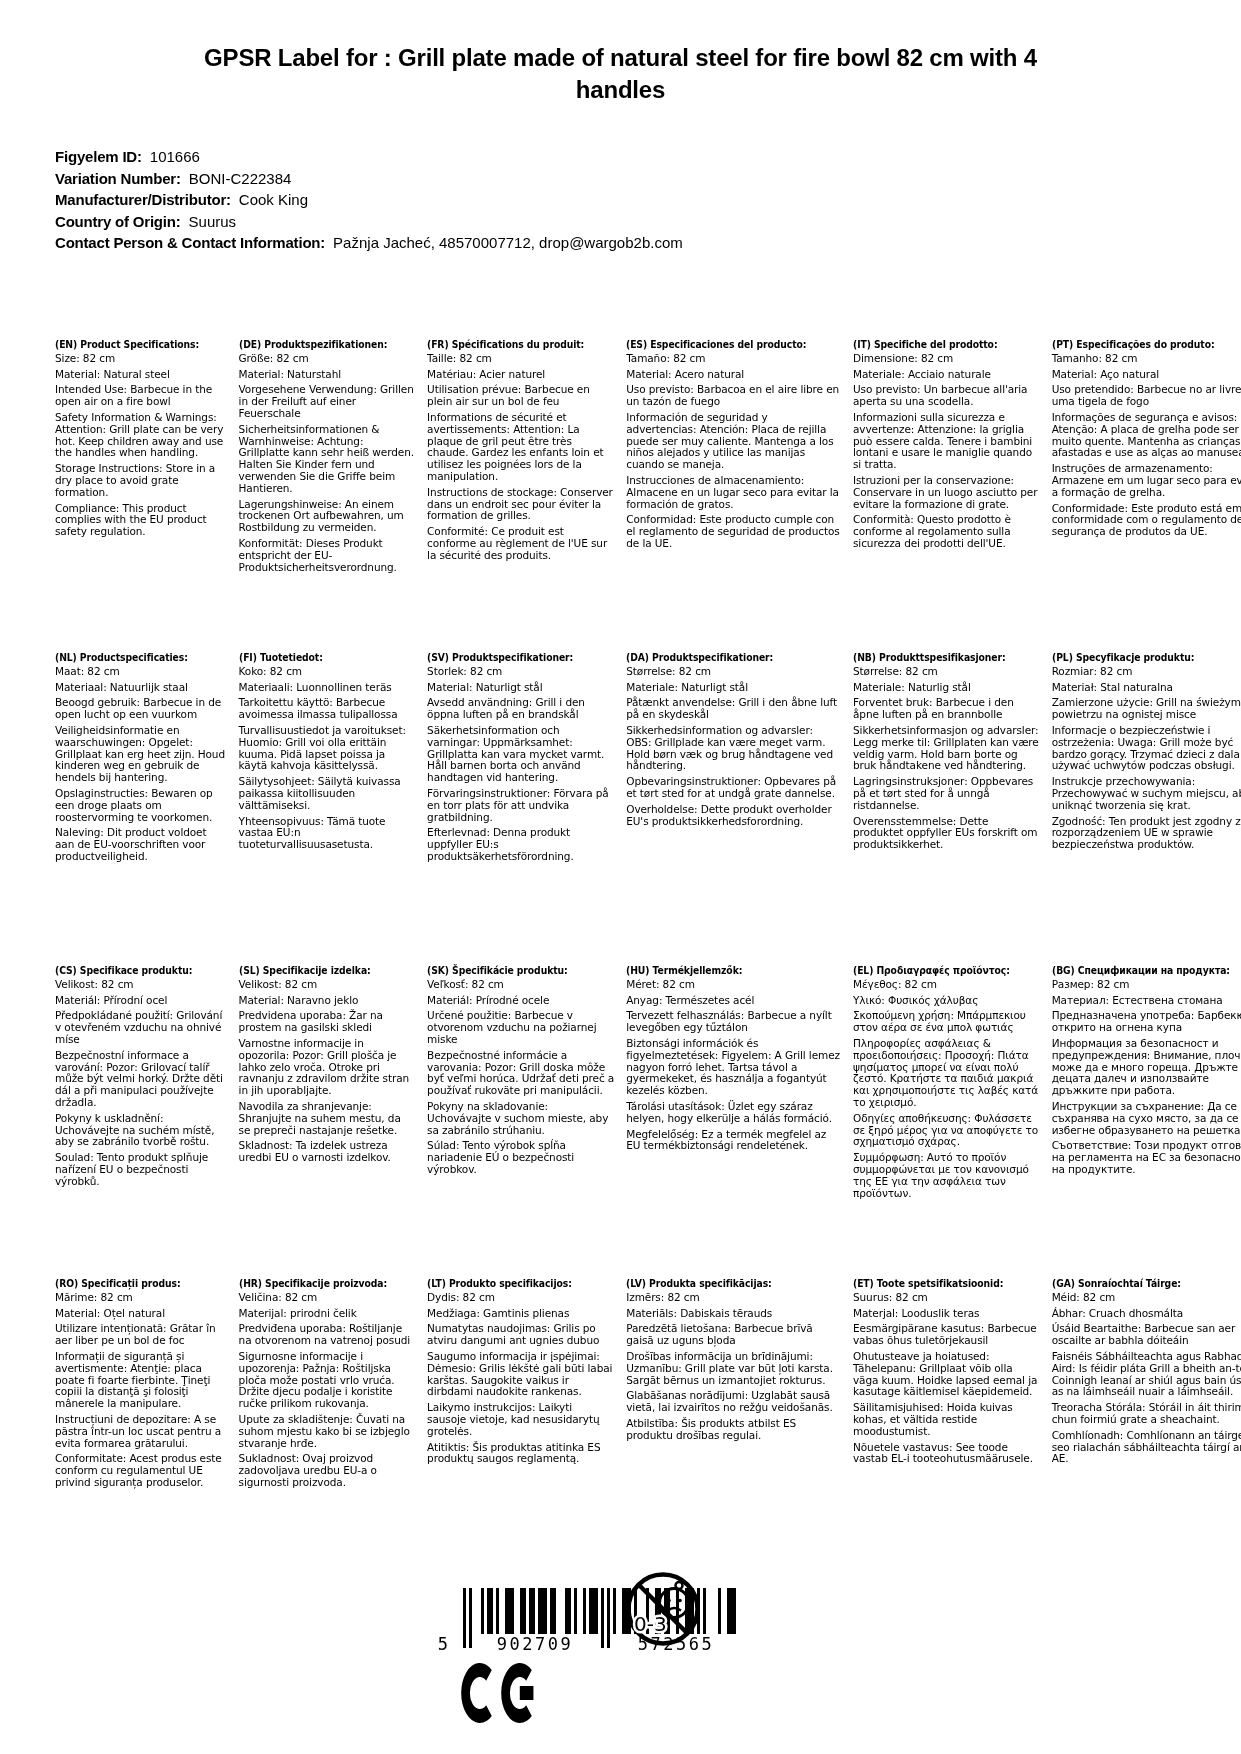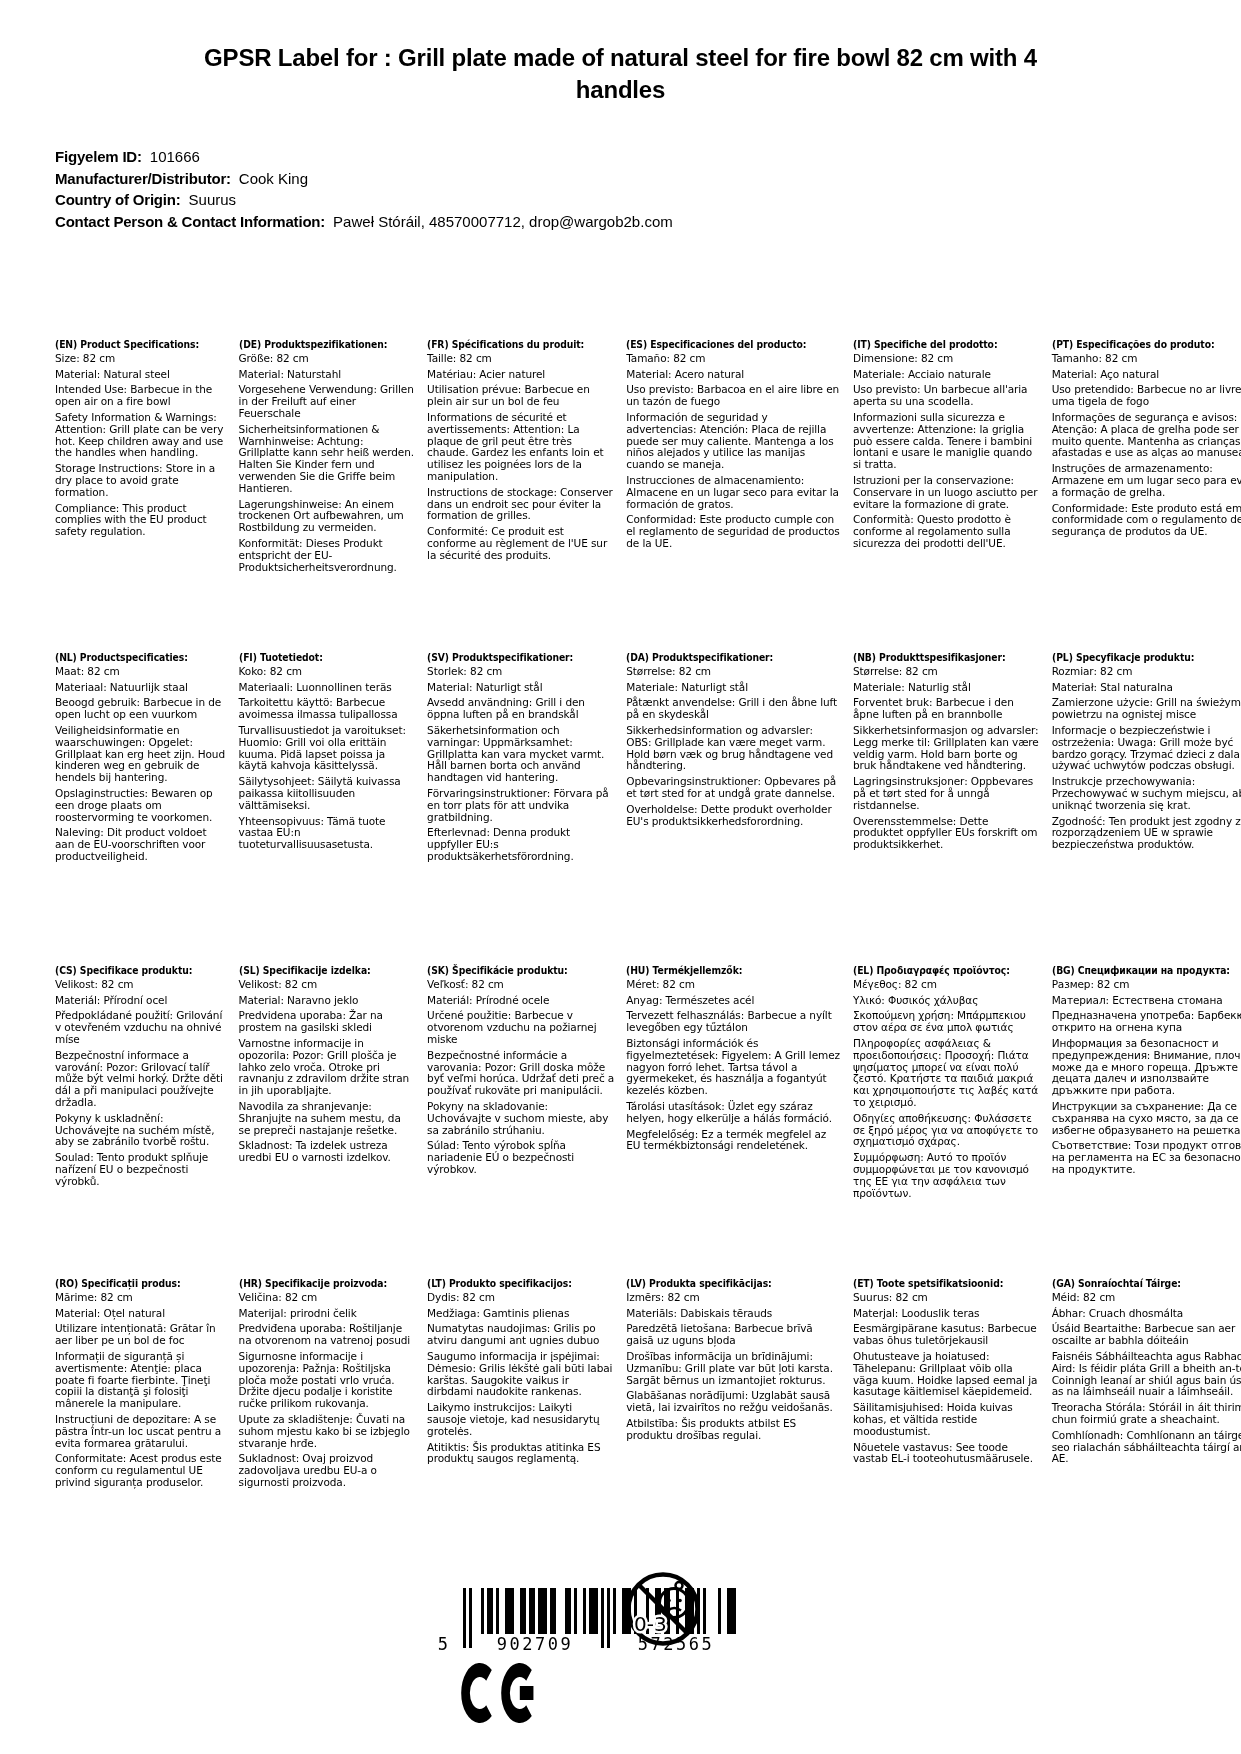--- a/index.html
+++ b/index.html
@@ -29,23 +29,24 @@
 </style>
 </head>
 <body>
 
 <div class="page">
 
   <div class="title">GPSR Label for : Grill plate made of natural steel for fire bowl 82 cm with 4 handles</div>
 
   <div class="info" id="info-list">
       <div class="info-line"><span class="info-label">Figyelem ID:</span><span class="info-value">101666</span></div>
+      <div class="info-line"><span class="info-label">Variation Number:</span><span class="info-value">BONI-C222384</span></div>
       <div class="info-line"><span class="info-label">Manufacturer/Distributor:</span><span class="info-value">Cook King</span></div>
       <div class="info-line"><span class="info-label">Country of Origin:</span><span class="info-value">Suurus</span></div>
-      <div class="info-line"><span class="info-label">Contact Person &amp; Contact Information:</span><span class="info-value">Paweł Stóráil, 48570007712, drop@wargob2b.com</span></div>
+      <div class="info-line"><span class="info-label">Contact Person &amp; Contact Information:</span><span class="info-value">Pažnja Jacheć, 48570007712, drop@wargob2b.com</span></div>
     </div>
 
   <div class="spec-grid" id="spec-grid">
       <div class="block"><div class="block-header">(EN) Product Specifications:</div><p>Size: 82 cm</p><p>Material: Natural steel</p><p>Intended Use: Barbecue in the open air on a fire bowl</p><p>Safety Information &amp; Warnings: Attention: Grill plate can be very hot. Keep children away and use the handles when handling.</p><p>Storage Instructions: Store in a dry place to avoid grate formation.</p><p>Compliance: This product complies with the EU product safety regulation.</p></div>
       <div class="block"><div class="block-header">(DE) Produktspezifikationen:</div><p>Größe: 82 cm</p><p>Material: Naturstahl</p><p>Vorgesehene Verwendung: Grillen in der Freiluft auf einer Feuerschale</p><p>Sicherheitsinformationen &amp; Warnhinweise: Achtung: Grillplatte kann sehr heiß werden. Halten Sie Kinder fern und verwenden Sie die Griffe beim Hantieren.</p><p>Lagerungshinweise: An einem trockenen Ort aufbewahren, um Rostbildung zu vermeiden.</p><p>Konformität: Dieses Produkt entspricht der EU-Produktsicherheitsverordnung.</p></div>
       <div class="block"><div class="block-header">(FR) Spécifications du produit:</div><p>Taille: 82 cm</p><p>Matériau: Acier naturel</p><p>Utilisation prévue: Barbecue en plein air sur un bol de feu</p><p>Informations de sécurité et avertissements: Attention: La plaque de gril peut être très chaude. Gardez les enfants loin et utilisez les poignées lors de la manipulation.</p><p>Instructions de stockage: Conserver dans un endroit sec pour éviter la formation de grilles.</p><p>Conformité: Ce produit est conforme au règlement de l'UE sur la sécurité des produits.</p></div>
       <div class="block"><div class="block-header">(ES) Especificaciones del producto:</div><p>Tamaño: 82 cm</p><p>Material: Acero natural</p><p>Uso previsto: Barbacoa en el aire libre en un tazón de fuego</p><p>Información de seguridad y advertencias: Atención: Placa de rejilla puede ser muy caliente. Mantenga a los niños alejados y utilice las manijas cuando se maneja.</p><p>Instrucciones de almacenamiento: Almacene en un lugar seco para evitar la formación de gratos.</p><p>Conformidad: Este producto cumple con el reglamento de seguridad de productos de la UE.</p></div>
       <div class="block"><div class="block-header">(IT) Specifiche del prodotto:</div><p>Dimensione: 82 cm</p><p>Materiale: Acciaio naturale</p><p>Uso previsto: Un barbecue all'aria aperta su una scodella.</p><p>Informazioni sulla sicurezza e avvertenze: Attenzione: la griglia può essere calda. Tenere i bambini lontani e usare le maniglie quando si tratta.</p><p>Istruzioni per la conservazione: Conservare in un luogo asciutto per evitare la formazione di grate.</p><p>Conformità: Questo prodotto è conforme al regolamento sulla sicurezza dei prodotti dell'UE.</p></div>
       <div class="block"><div class="block-header">(PT) Especificações do produto:</div><p>Tamanho: 82 cm</p><p>Material: Aço natural</p><p>Uso pretendido: Barbecue no ar livre em uma tigela de fogo</p><p>Informações de segurança e avisos: Atenção: A placa de grelha pode ser muito quente. Mantenha as crianças afastadas e use as alças ao manusear.</p><p>Instruções de armazenamento: Armazene em um lugar seco para evitar a formação de grelha.</p><p>Conformidade: Este produto está em conformidade com o regulamento de segurança de produtos da UE.</p></div>
       <div class="block"><div class="block-header">(NL) Productspecificaties:</div><p>Maat: 82 cm</p><p>Materiaal: Natuurlijk staal</p><p>Beoogd gebruik: Barbecue in de open lucht op een vuurkom</p><p>Veiligheidsinformatie en waarschuwingen: Opgelet: Grillplaat kan erg heet zijn. Houd kinderen weg en gebruik de hendels bij hantering.</p><p>Opslaginstructies: Bewaren op een droge plaats om roostervorming te voorkomen.</p><p>Naleving: Dit product voldoet aan de EU-voorschriften voor productveiligheid.</p></div>

